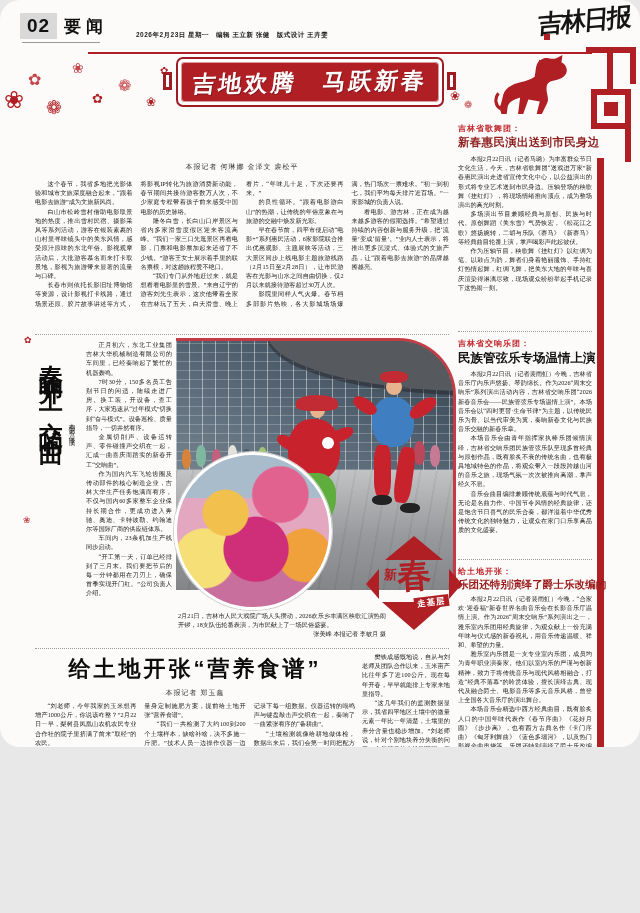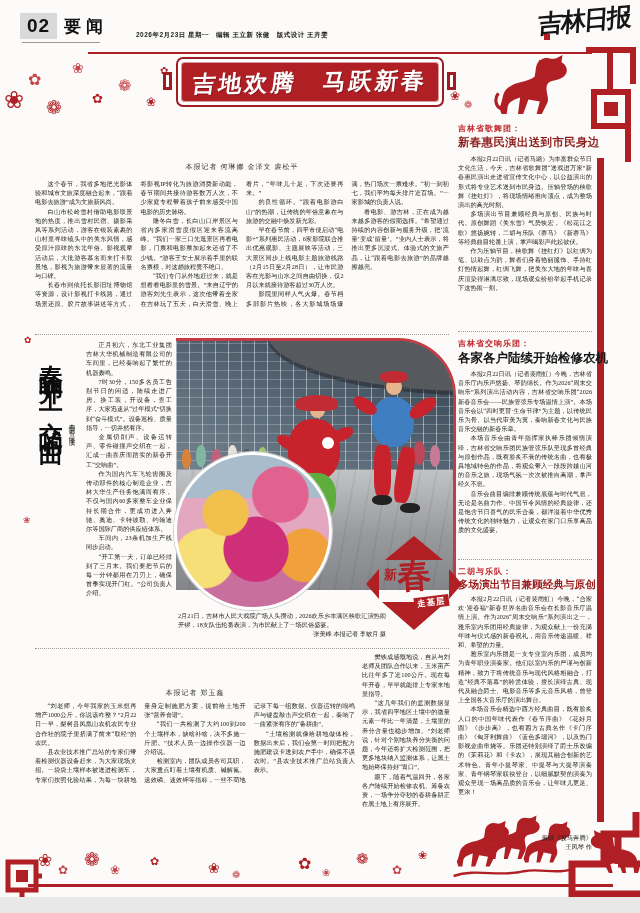--- a/index.html
+++ b/index.html
@@ -1,17 +1,17 @@
 <!DOCTYPE html>
 <html><head>
 <meta charset="utf-8">
 <style>
   html,body{margin:0;padding:0;background:#e8e8e8;}
-  #page{position:relative;width:640px;height:897px;background:#fcfbf9;overflow:hidden;
-        font-family:"Liberation Serif","DejaVu Serif",serif;color:#1c1c1c;}
+  #page{position:relative;width:640px;height:747px;background:#fcfbf9;overflow:hidden;
+        font-family:"Liberation Serif","DejaVu Serif",serif;color:#1c1c1c;border-radius:20px;}
   [data-name]{box-sizing:border-box;}
   .abs{position:absolute;}
   
   #pageno{left:20px;top:13px;background:#d9d9d9;color:#111;font:bold 19px/26px "Liberation Sans",sans-serif;
           padding:0 7px;letter-spacing:1px;}
   #section{left:64px;top:16px;font:bold 17px/22px "Liberation Sans",sans-serif;letter-spacing:5px;color:#111;}
   #secrule{left:22px;top:42px;width:78px;height:1px;background:#999;}
   #dateline{left:136px;top:30px;font:bold 6.5px/9px "Liberation Sans",sans-serif;color:#222;letter-spacing:.5px;}
   #masthead{left:538px;top:6px;font:bold 25px/30px "DejaVu Serif",serif;color:#151515;
             transform:rotate(-5deg) skewX(-8deg);letter-spacing:-2px;}
@@ -224,20 +224,21 @@
       <span id="badge-xin" data-name="badge-char-xin">新</span>
       <span id="badge-chun" data-name="badge-char-chun">春</span>
       <div id="badge-ribbon" data-name="badge-ribbon">走基层</div>
     </div>
   </div>
 
   <div class="abs" id="photo-caption" data-name="photo-caption">2月21日，吉林市人民大戏院广场人头攒动，2026欢乐乡丰满区秧歌汇演热闹开锣，18支队伍轮番表演，为市民献上了一场民俗盛宴。</div>
   <div class="abs" id="photo-credit" data-name="photo-credit">张美峰 本报记者 李敏月 摄</div>
   <div class="abs dotted" id="div-soil" data-name="divider"></div>
 
+  <div class="abs" id="soil-headline" data-name="soil-headline">给土地开张“营养食谱”</div>
   <div class="abs byline" id="soil-byline" data-name="soil-byline">本报记者 郑玉鑫</div>
   <div class="abs body" id="soil-body" data-name="soil-body">
       <p>“刘老师，今年我家的玉米想再增产1000公斤，你说该咋整？”2月22日一早，梨树县凤凰山农机农民专业合作社的院子里挤满了前来“取经”的农民。</p>
       <p>县农业技术推广总站的专家们带着检测仪器设备赶来，为大家现场支招。一袋袋土壤样本被送进检测车，专家们按照化验结果，为每一块耕地量身定制施肥方案，提前给土地开张“营养食谱”。</p>
       <p>“我们一共检测了大约100到200个土壤样本，缺啥补啥，决不多施一斤肥。”技术人员一边操作仪器一边介绍说。</p>
       <p>检测室内，团队成员各司其职，大家重点盯着土壤有机质、碱解氮、速效磷、速效钾等指标，一丝不苟地记录下每一组数据。仪器运转的嗡鸣声与键盘敲击声交织在一起，奏响了一曲紧张有序的“备耕曲”。</p>
       <p>“土壤检测就像给耕地做体检，数据出来后，我们会第一时间把配方施肥建议卡送到农户手中，确保不误农时。”县农业技术推广总站负责人表示。</p>
     </div>
   <div class="abs body" id="soil-cont" data-name="soil-body-continuation">
       <p>樊铁成感慨地说，自从与刘老师及团队合作以来，玉米亩产比往年多了近100公斤。现在每年开春，早早就能排上专家来地里指导。</p>
@@ -248,30 +249,30 @@
   <div class="abs kicker" id="sbA-k" data-name="sidebar-kicker-gewutuan">吉林省歌舞团：</div>
   <div class="abs sb-h" id="sbA-h" data-name="sidebar-headline-huimin">新春惠民演出送到市民身边</div>
   <div class="abs body" id="sbA-b" data-name="sidebar-body">
       <p>本报2月22日讯（记者马璐）为丰富群众节日文化生活，今天，吉林省歌舞团“送戏进万家”新春惠民演出走进省宣传文化中心，以公益演出的形式将专业艺术送到市民身边。压轴登场的秧歌舞《挂红灯》，将现场情绪推向顶点，成为整场演出的高光时刻。</p>
       <p>多场演出节目兼顾经典与原创、民族与时代。原创舞蹈《关东雪》气势恢宏，《松花江之歌》悠扬婉转，二胡与乐队《赛马》《新赛马》等经典曲目轮番上演，掌声喝彩声此起彼伏。</p>
       <p>作为压轴节目，秧歌舞《挂红灯》以红绸为笔、以鼓点为韵，舞者们身着艳丽服饰、手持红灯热情起舞，红绸飞舞，把关东大地的年味与喜庆渲染得淋漓尽致，现场观众纷纷举起手机记录下这热闹一刻。</p>
     </div>
   <div class="abs dotted" id="div-sb1" data-name="divider"></div>
 
   <div class="abs kicker" id="sbB-k" data-name="sidebar-kicker-jiaoxiang">吉林省交响乐团：</div>
-  <div class="abs sb-h" id="sbB-h" data-name="sidebar-headline-minzu">各家各户陆续开始检修农机</div>
+  <div class="abs sb-h" id="sbB-h" data-name="sidebar-headline-minzu">民族管弦乐专场温情上演</div>
   <div class="abs body" id="sbB-b" data-name="sidebar-body">
       <p>本报2月22日讯（记者裴雨虹）今晚，吉林省音乐厅内乐声悠扬、琴韵绵长。作为2026“周末交响乐”系列演出活动内容，吉林省交响乐团“2026新春音乐会——民族管弦乐专场温情上演”。本场音乐会以“四时更替·生命节律”为主题，以传统民乐为骨、以当代审美为翼，奏响新春文化与民族音乐交融的新春乐章。</p>
       <p>本场音乐会由青年指挥家执棒乐团倾情演绎，吉林省交响乐团民族管弦乐队呈现多首经典与原创作品，既有脍炙不衰的传统名曲，也有极具地域特色的作品，将观众带入一段段跨越山河的音乐之旅，现场气氛一次次被推向高潮，掌声经久不息。</p>
       <p>音乐会曲目编排兼顾传统底蕴与时代气息，无论是名曲力作、中国节令风情的经典旋律，还是饱含节日喜气的民乐合奏，都洋溢着中华优秀传统文化的独特魅力，让观众在家门口乐享高品质的文化盛宴。</p>
     </div>
   <div class="abs dotted" id="div-sb2" data-name="divider"></div>
 
-  <div class="abs kicker" id="sbC-k" data-name="sidebar-kicker-yayue">二胡与乐队：</div>
-  <div class="abs sb-h" id="sbC-h" data-name="sidebar-headline-mingqu">多场演出节目兼顾经典与原创</div>
+  <div class="abs kicker" id="sbC-k" data-name="sidebar-kicker-yayue">给土地开张：</div>
+  <div class="abs sb-h" id="sbC-h" data-name="sidebar-headline-mingqu">乐团还特别演绎了爵士乐改编的</div>
   <div class="abs body" id="sbC-b" data-name="sidebar-body">
       <p>本报2月22日讯（记者裴雨虹）今晚，“合家欢·迎春福”新春世界名曲音乐会在长影音乐厅温情上演。作为2026“周末交响乐”系列演出之一，雅乐室内乐团用经典旋律，为观众献上一份充满年味与仪式感的新春祝礼，用音乐传递温暖、祥和、希望的力量。</p>
       <p>雅乐室内乐团是一支专业室内乐团，成员均为青年职业演奏家。他们以室内乐的严谨与创新精神，致力于将传统音乐与现代风格相融合，打造“经典不落幕”的聆赏体验，擅长演绎古典、现代及融合爵士、电影音乐等多元音乐风格，曾登上全国各大音乐厅的演出舞台。</p>
       <p>本场音乐会精选中西方经典曲目，既有脍炙人口的中国年味代表作《春节序曲》《花好月圆》《步步高》，也有西方古典名作《卡门序曲》《匈牙利舞曲》《蓝色多瑙河》，以及热门影视金曲串烧等。乐团还特别演绎了爵士乐改编的《茉莉花》和《卡农》，展现其融合创新的艺术特色。青年小提琴家、中提琴与大提琴演奏家、青年钢琴家联袂登台，以细腻默契的演奏为观众呈现一场高品质的音乐会，让年味儿更足、更浓！</p>
     </div>
 
   <svg class="abs" style="left:452px;top:812px;" width="120" height="68" viewBox="0 0 150 85" data-name="running-horses-papercut-icon">
     <g class="red-fill">
       <path d="M6,62 C10,54 8,48 14,43 C22,36 32,38 40,32 C42,24 40,19 47,15 C52,12 56,16 61,14 L67,11 L66,18 C72,21 73,28 68,32 C62,37 55,34 52,40 C50,47 55,52 52,58 L47,68 L42,68 L45,56 L34,54 L29,68 L24,68 L26,52 C20,54 15,56 14,61 L13,68 L8,68 Z"></path>
       <path transform="translate(42,-6) scale(0.95)" d="M6,62 C10,54 8,48 14,43 C22,36 32,38 40,32 C42,24 40,19 47,15 C52,12 56,16 61,14 L67,11 L66,18 C72,21 73,28 68,32 C62,37 55,34 52,40 C50,47 55,52 52,58 L47,68 L42,68 L45,56 L34,54 L29,68 L24,68 L26,52 C20,54 15,56 14,61 L13,68 L8,68 Z"></path>

